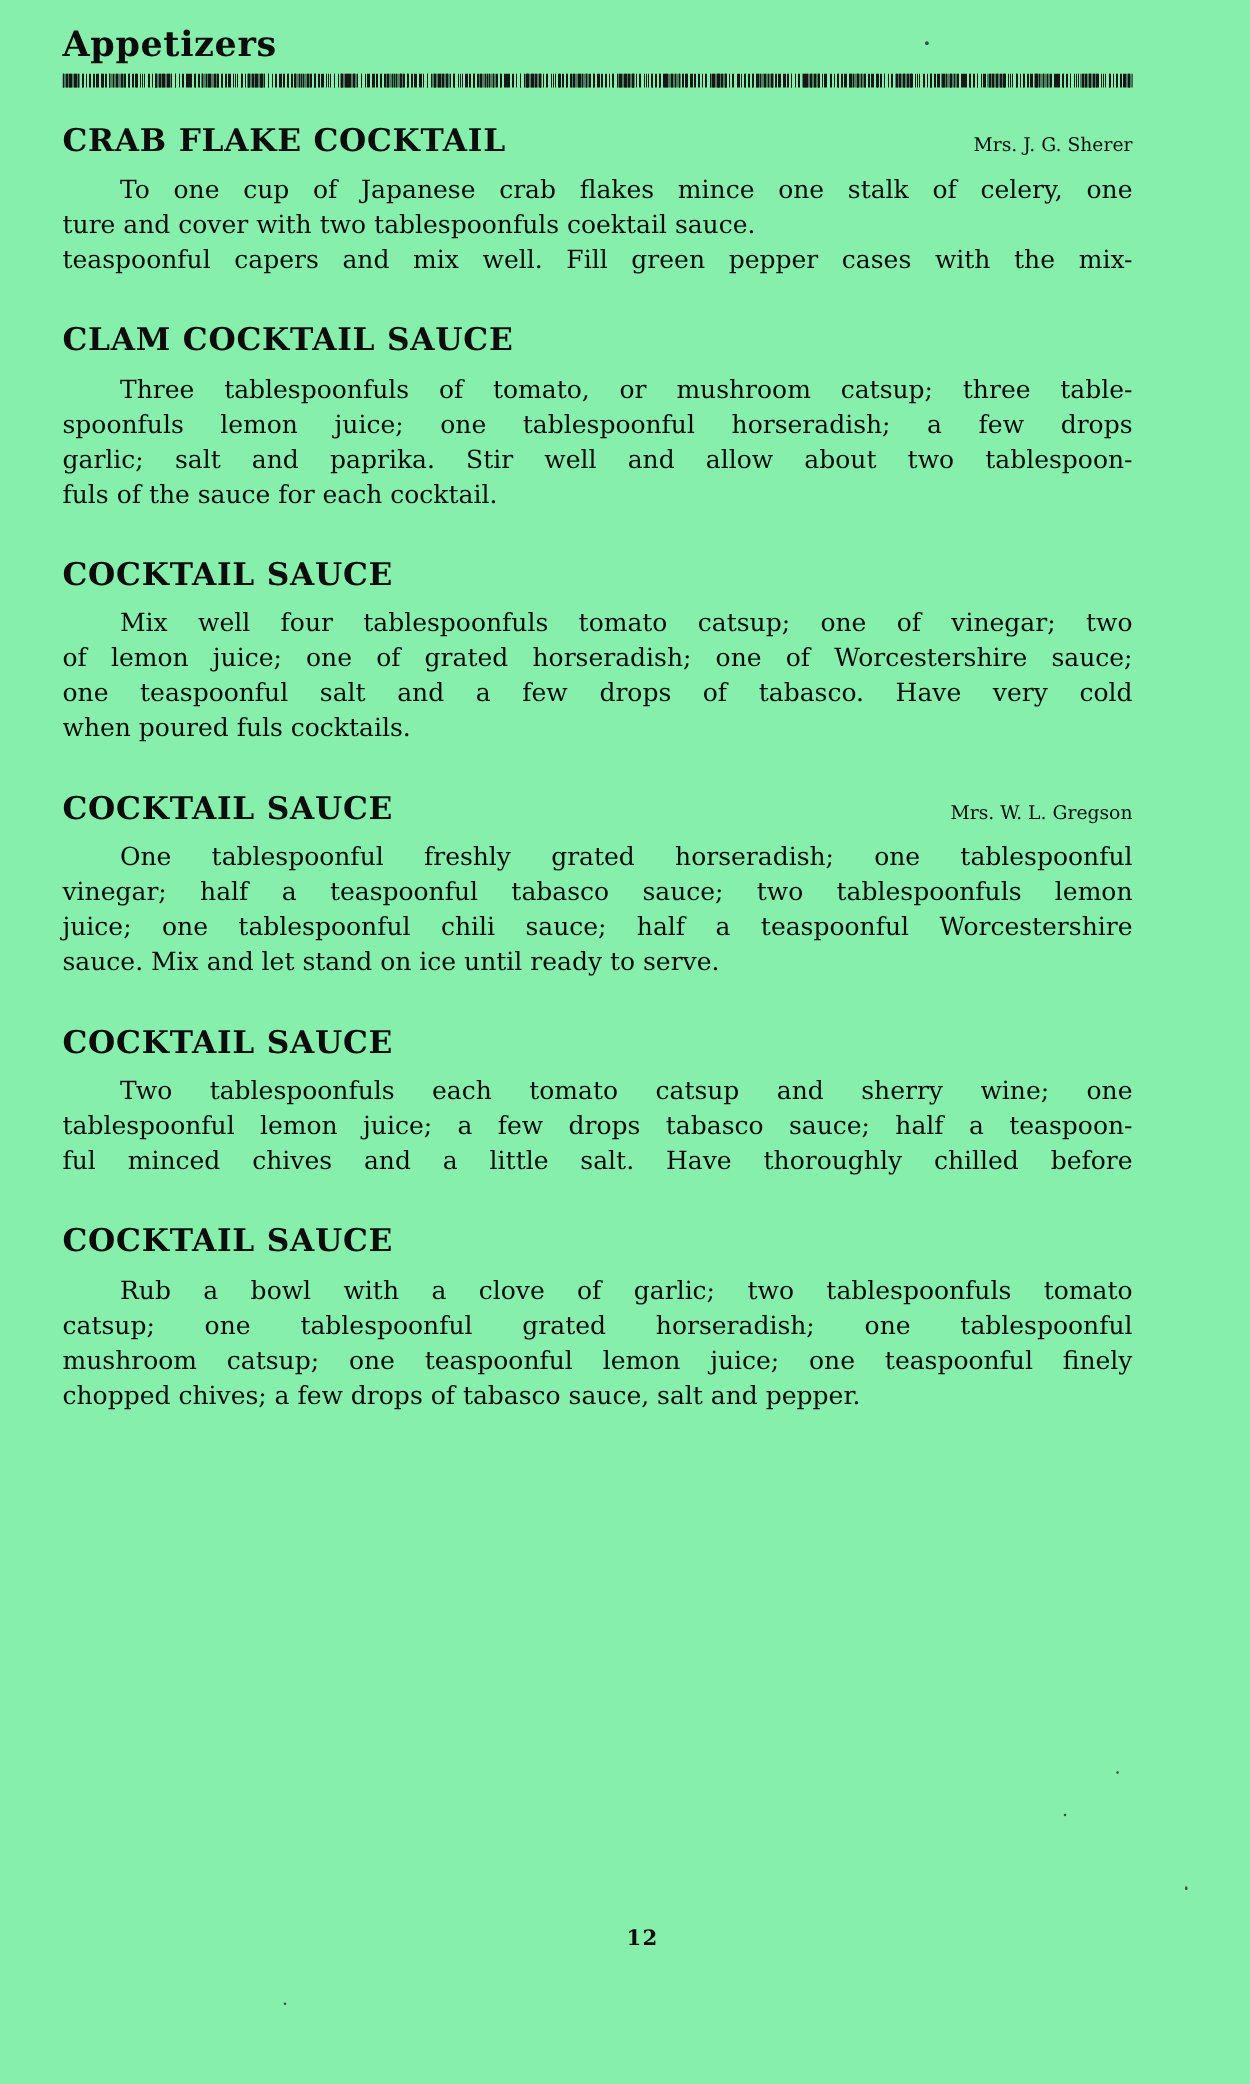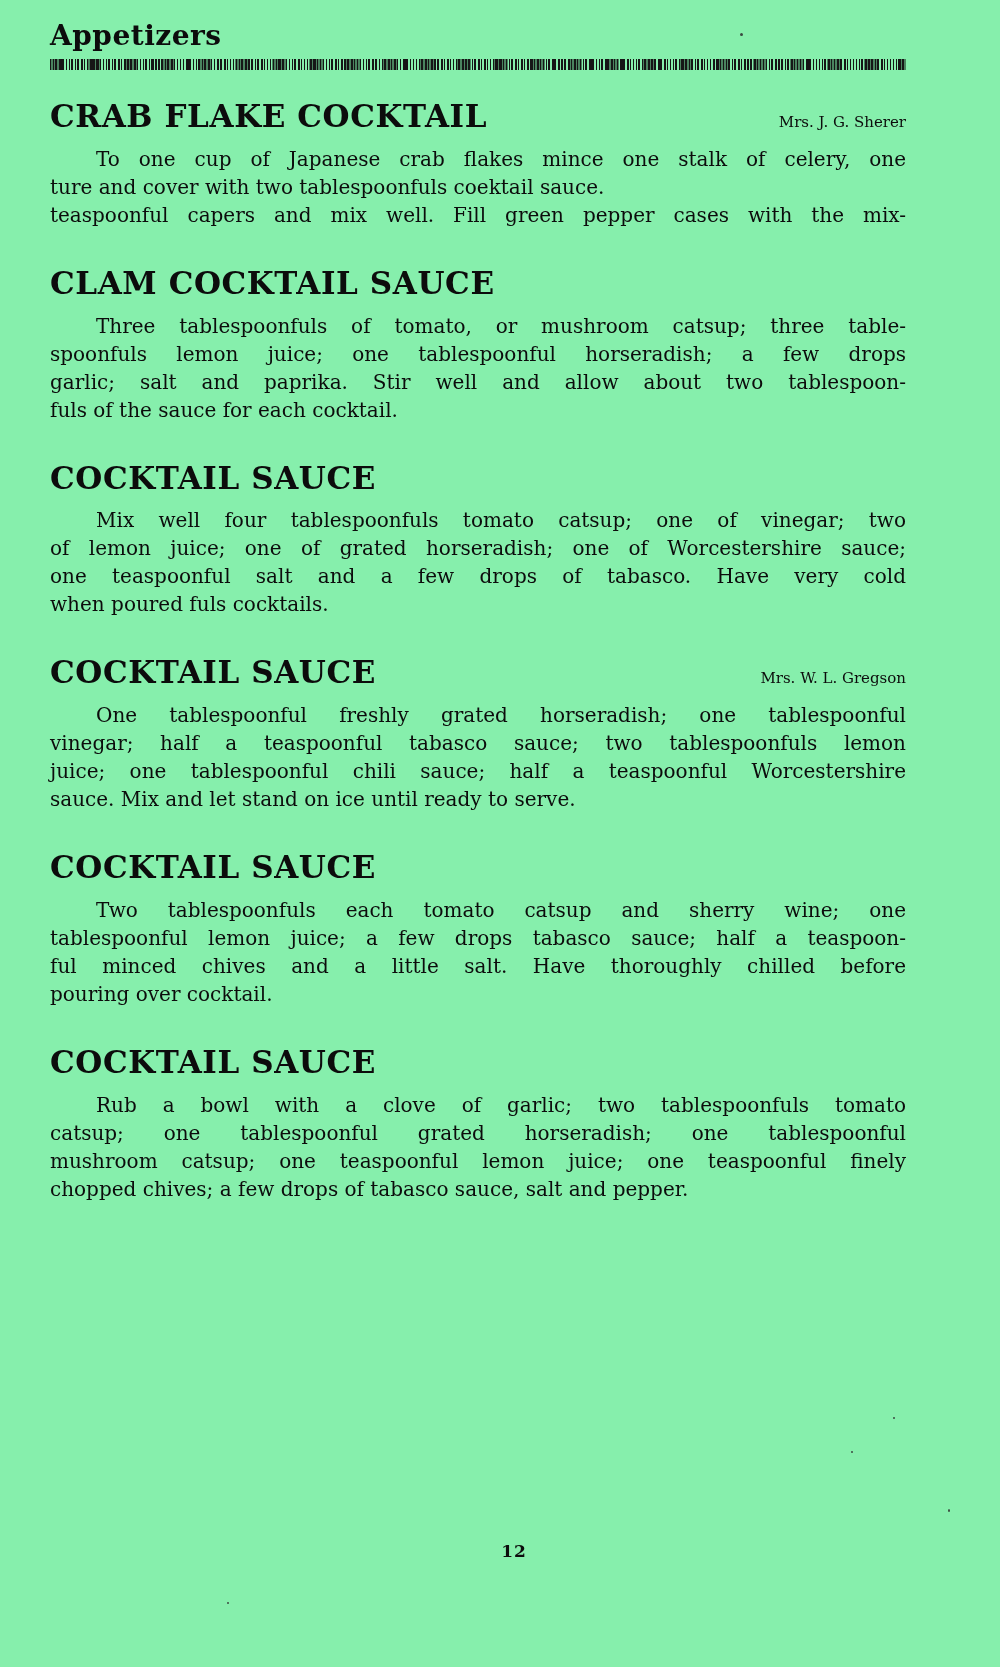--- a/index.html
+++ b/index.html
@@ -37,21 +37,21 @@
   .recipes { margin-top: 27px; }
   .recipe { margin-bottom: 35px; }
   .recipe-head {
     display: flex;
     justify-content: space-between;
     align-items: baseline;
     margin-bottom: 9px;
   }
   .recipe-title {
     margin: 0;
-    font-size: 31px;
+    font-size: 25px;
     font-weight: bold;
     letter-spacing: 0.6px;
     line-height: 1.25;
   }
   .attribution {
     font-size: 15px;
     white-space: nowrap;
   }
   .para {
     font-size: 20px;
@@ -142,21 +142,20 @@
 
   <section class="recipe">
     <div class="recipe-head">
       <h2 class="recipe-title">COCKTAIL SAUCE</h2>
 
     </div>
     <div class="para">
             <div class="line first">Two tablespoonfuls each tomato catsup and sherry wine; one</div>
             <div class="line">tablespoonful lemon juice; a few drops tabasco sauce; half a teaspoon-</div>
             <div class="line">ful minced chives and a little salt. Have thoroughly chilled before</div>
-            <div class="line last">pouring over cocktail.</div>
           </div>
   </section>
 
   <section class="recipe">
     <div class="recipe-head">
       <h2 class="recipe-title">COCKTAIL SAUCE</h2>
 
     </div>
     <div class="para">
             <div class="line first">Rub a bowl with a clove of garlic; two tablespoonfuls tomato</div>

